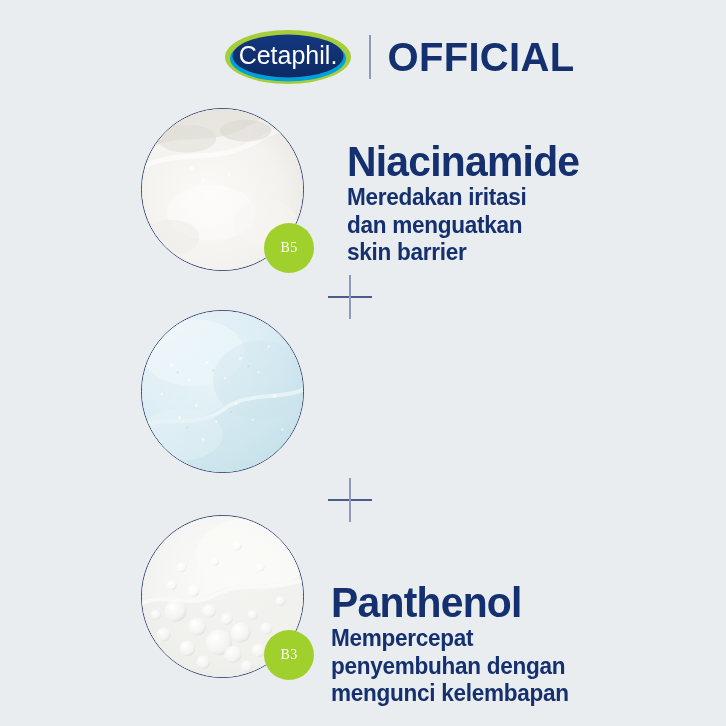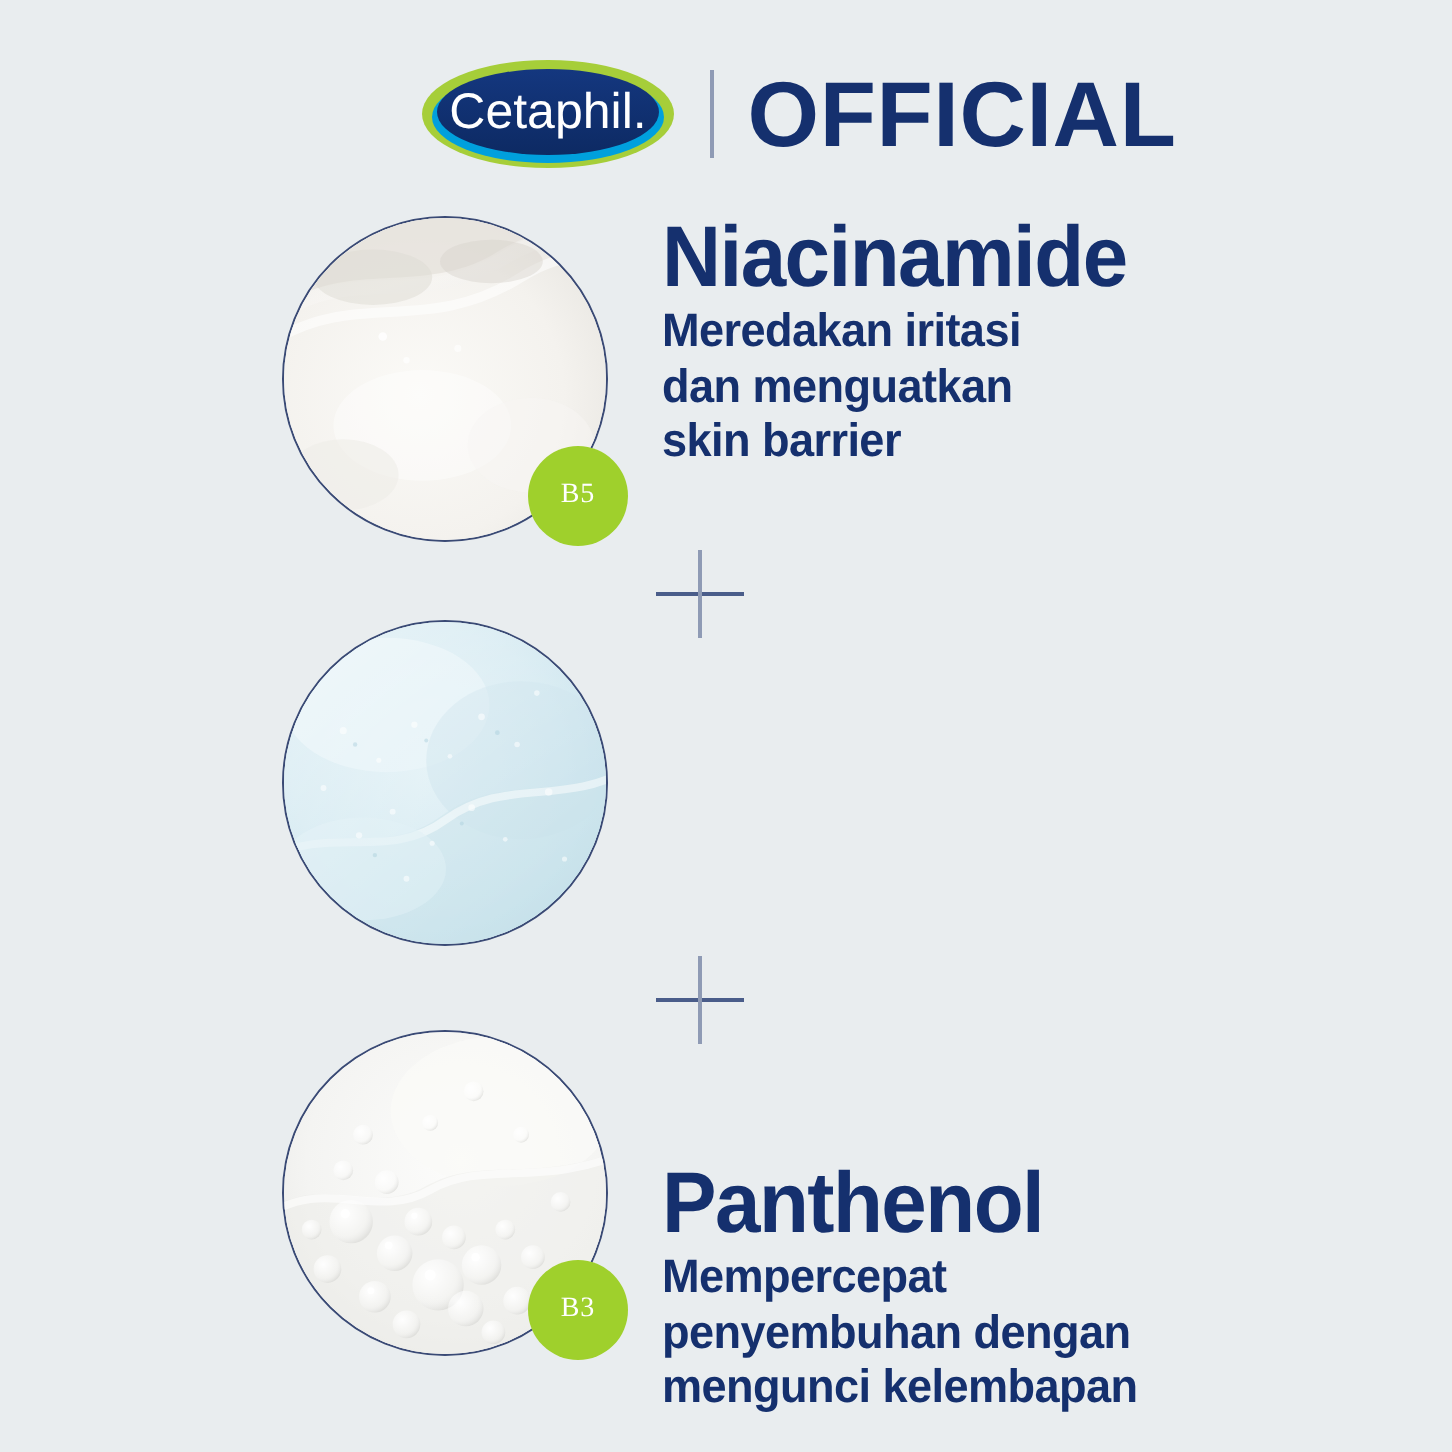--- a/index.html
+++ b/index.html
@@ -38,21 +38,21 @@
   .logo svg { display: block; }
 
   .header-divider {
     width: 2px;
     height: 44px;
     background: #8f9bb5;
     flex: none;
   }
 
   .official {
-    font-size: 46px;
+    font-size: 40px;
     font-weight: bold;
     color: #15306e;
     letter-spacing: 0.3px;
     line-height: 1;
     transform: scaleX(1.0);
     white-space: nowrap;
   }
 
   
   .section {
@@ -127,21 +127,21 @@
     font-weight: bold;
     color: #15306e;
     line-height: 1.17;
     letter-spacing: -0.3px;
     transform: scaleX(0.96);
     transform-origin: left center;
   }
   .ingredient-desc div { white-space: nowrap; }
 
   
-  .section-1 .text-col { top: 0; }
+  .section-1 .text-col { top: 32px; margin-left: 16px; }
   .section-2 .text-col { top: 16px; }
   .section-3 .text-col { top: 18px; margin-top: 48px; }
 
   
   .plus {
     position: absolute;
     width: 44px;
     height: 44px;
     left: 328px;
   }

